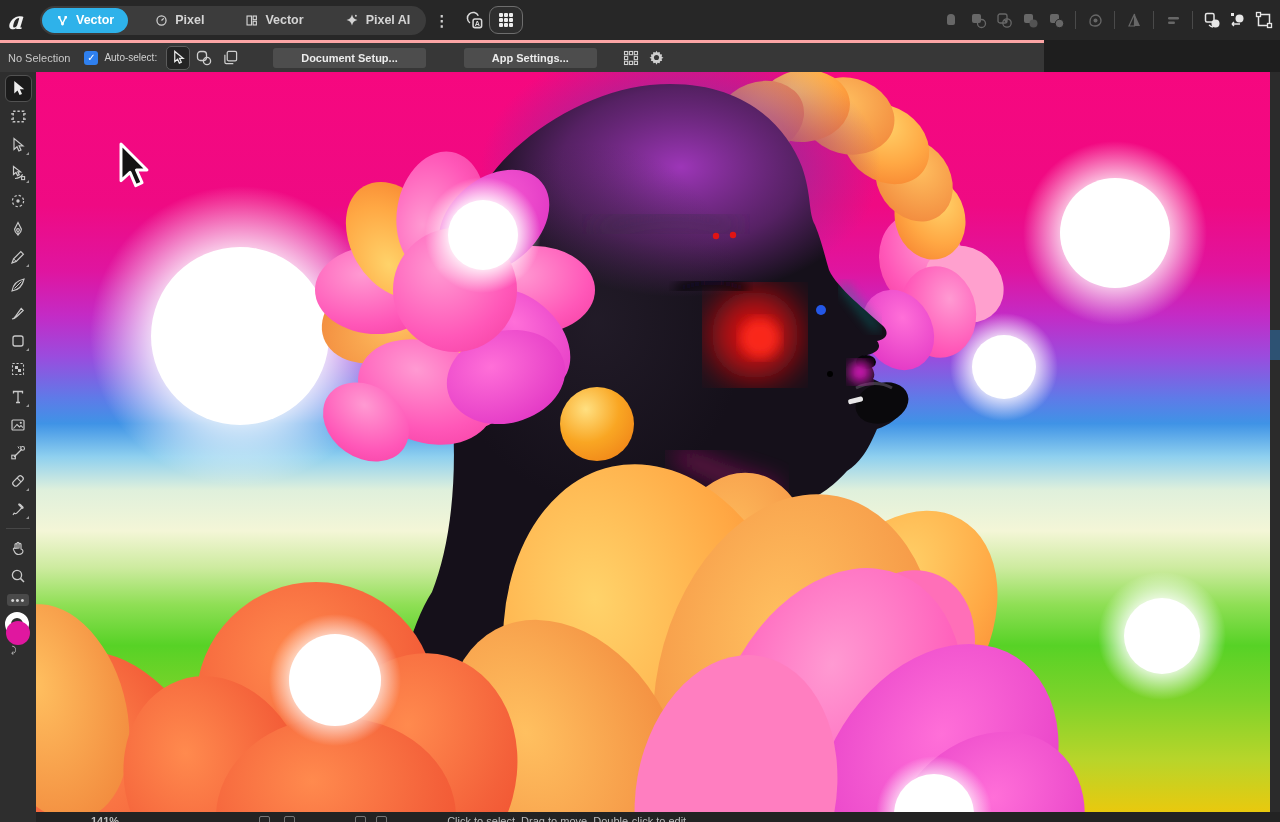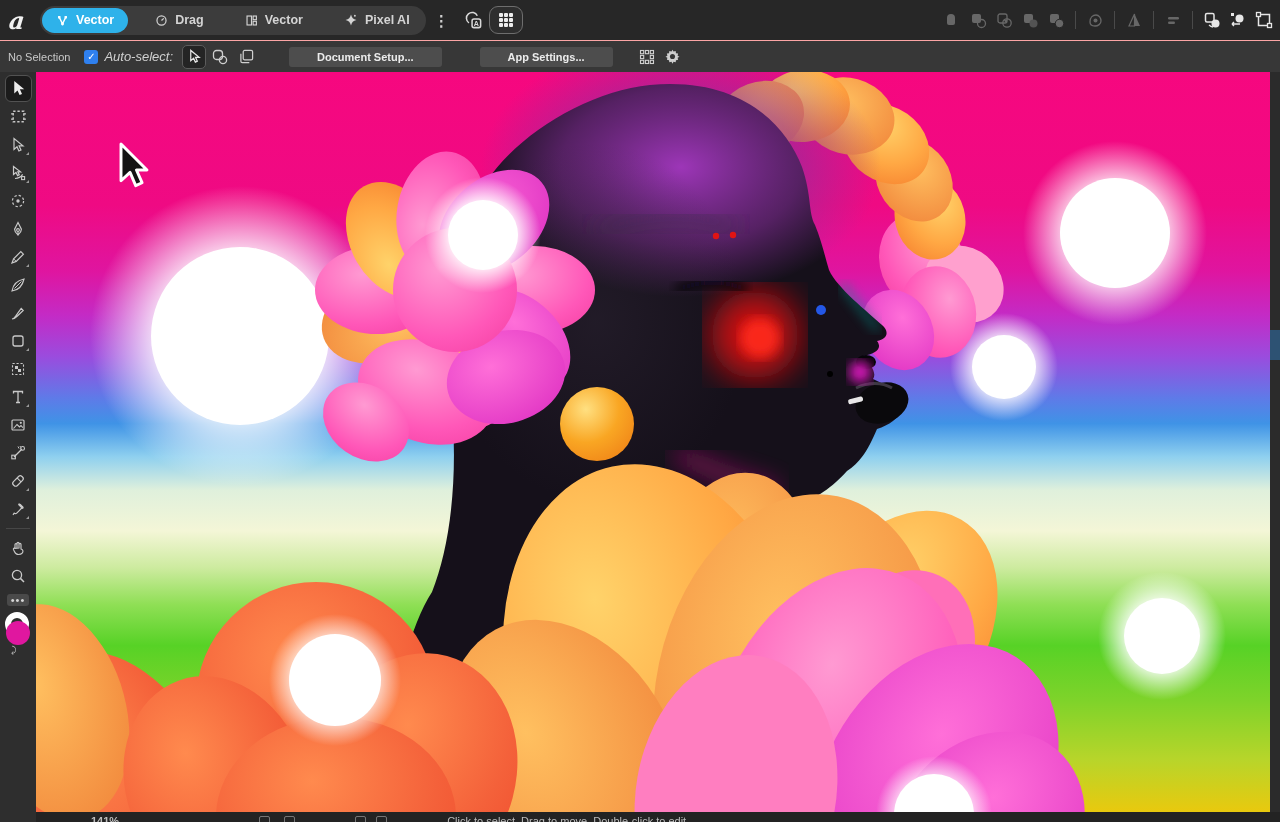--- a/index.html
+++ b/index.html
@@ -22,26 +22,26 @@
   #overflow-dots { color:#cfcfcf; font-size:15px; font-weight:bold; letter-spacing:0;
                    margin:0 10px 0 8px; line-height:11px; }
   .tb-iconbtn { width:30px; height:28px; display:flex; align-items:center; justify-content:center; }
   .tb-iconbtn.boxed { border:1.5px solid #6e6e6e; border-radius:9px; width:34px; background:#2e2e2e; }
   #topbar-right { margin-left:auto; display:flex; align-items:center; gap:2px; padding-right:4px; }
   .ric { width:24px; height:26px; display:flex; align-items:center; justify-content:center; }
   .ric.dis { opacity:.38; }
   .vsep { width:1px; height:18px; background:#4a4a4a; margin:0 5px; }
 
   
-  #ctxbar { position:absolute; left:0; top:40px; width:1280px; height:32px; background:#373737;
-            display:flex; align-items:center; z-index:29; border-top:1px solid #fca5a5; }
+  #ctxbar { position:absolute; left:0; top:40px; width:1044px; height:32px; background:#373737;
+            display:flex; align-items:center; z-index:29; border-top:3px solid #fca5a5; }
   #sel-status { color:#c9c9c9; font-size:11px; margin:0 14px 0 8px; }
   .chk { width:14px; height:14px; background:#2f80ef; border-radius:3px; display:flex;
          align-items:center; justify-content:center; color:#fff; font-size:10px; }
-  #autosel-label { color:#d0d0d0; font-size:13px; margin:0 8px 0 6px;font-style:italic; }
+  #autosel-label { color:#d0d0d0; font-size:10px; margin:0 8px 0 6px; }
   .ctx-iconbtn { width:24px; height:24px; display:flex; align-items:center; justify-content:center;
                  border-radius:5px; margin:0 1px; }
   .ctx-iconbtn.active { background:#242424; border:1px solid #5c5c5c; }
   .ctx-btn { background:#4d4d4d; color:#ececec; font-size:11px; font-weight:600;
              border:none; border-radius:3px; padding:4px 28px; margin-left:30px; }
   .ctx-btn + .ctx-btn { margin-left:38px; }
 
   
   #rail { position:absolute; left:0; top:72px; width:36px; height:750px; background:#2e2e2e;
           display:flex; flex-direction:column; align-items:center; z-index:28; padding-top:3px; }
@@ -87,21 +87,21 @@
           <rect x="10.5" y="2.5" width="3" height="3" fill="#fff"></rect>
           <circle cx="8" cy="12.4" r="1.8" fill="#fff"></circle>
         </svg>
       <span>Vector</span>
     </div>
     <div class="tab">
       <svg width="13" height="13" viewBox="0 0 16 16">
           <circle cx="8" cy="8" r="5.6" fill="none" stroke="#d4d4d4" stroke-width="1.5"></circle>
           <path d="M8 8 L10.8 5.4" stroke="#d4d4d4" stroke-width="1.5"></path>
         </svg>
-      <span>Drag</span>
+      <span>Pixel</span>
     </div>
     <div class="tab">
       <svg width="13" height="13" viewBox="0 0 16 16">
           <rect x="2.5" y="2.5" width="5.5" height="11" fill="none" stroke="#d4d4d4" stroke-width="1.4"></rect>
           <rect x="10" y="2.5" width="4" height="4.5" fill="none" stroke="#d4d4d4" stroke-width="1.4"></rect>
           <rect x="10" y="9" width="4" height="4.5" fill="none" stroke="#d4d4d4" stroke-width="1.4"></rect>
         </svg>
       <span>Vector</span>
     </div>
     <div class="tab">

